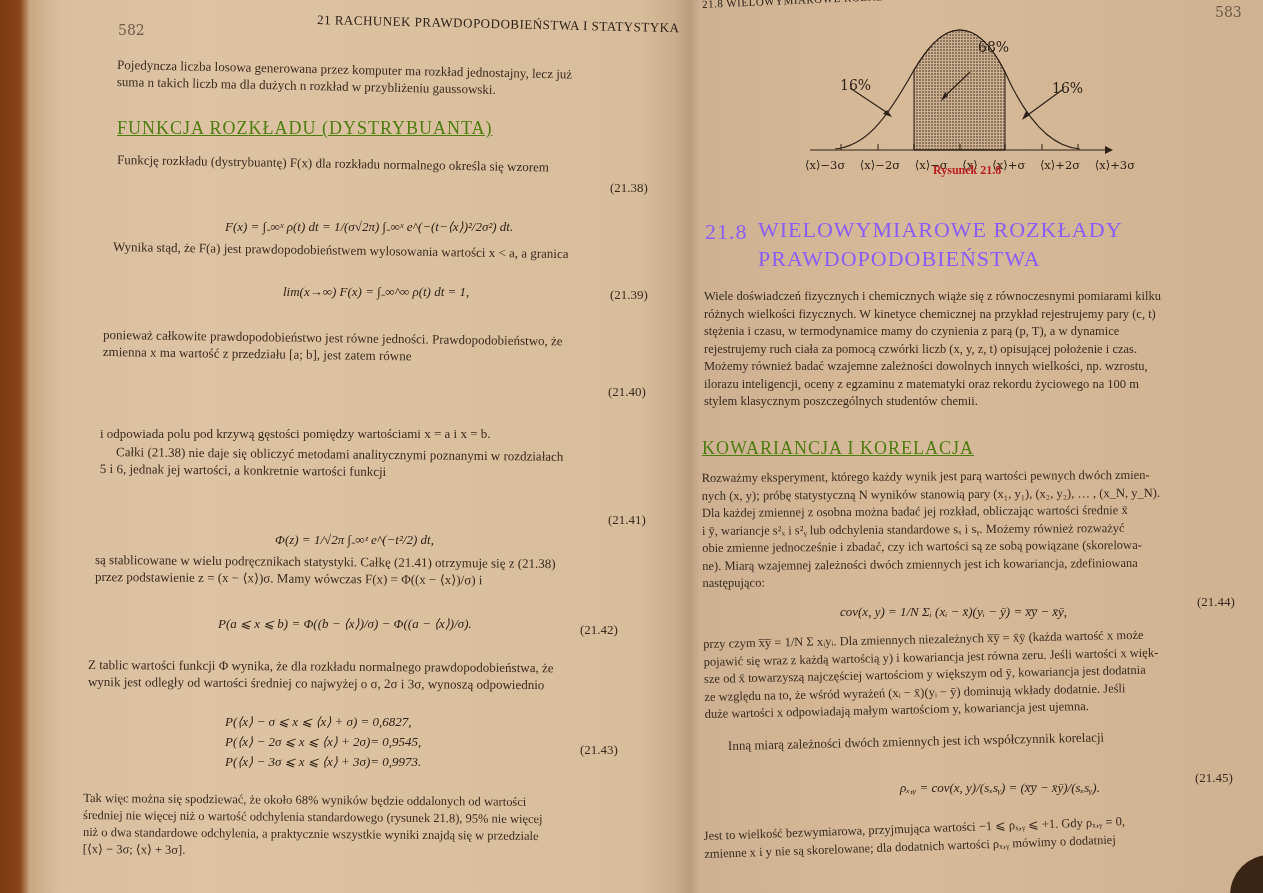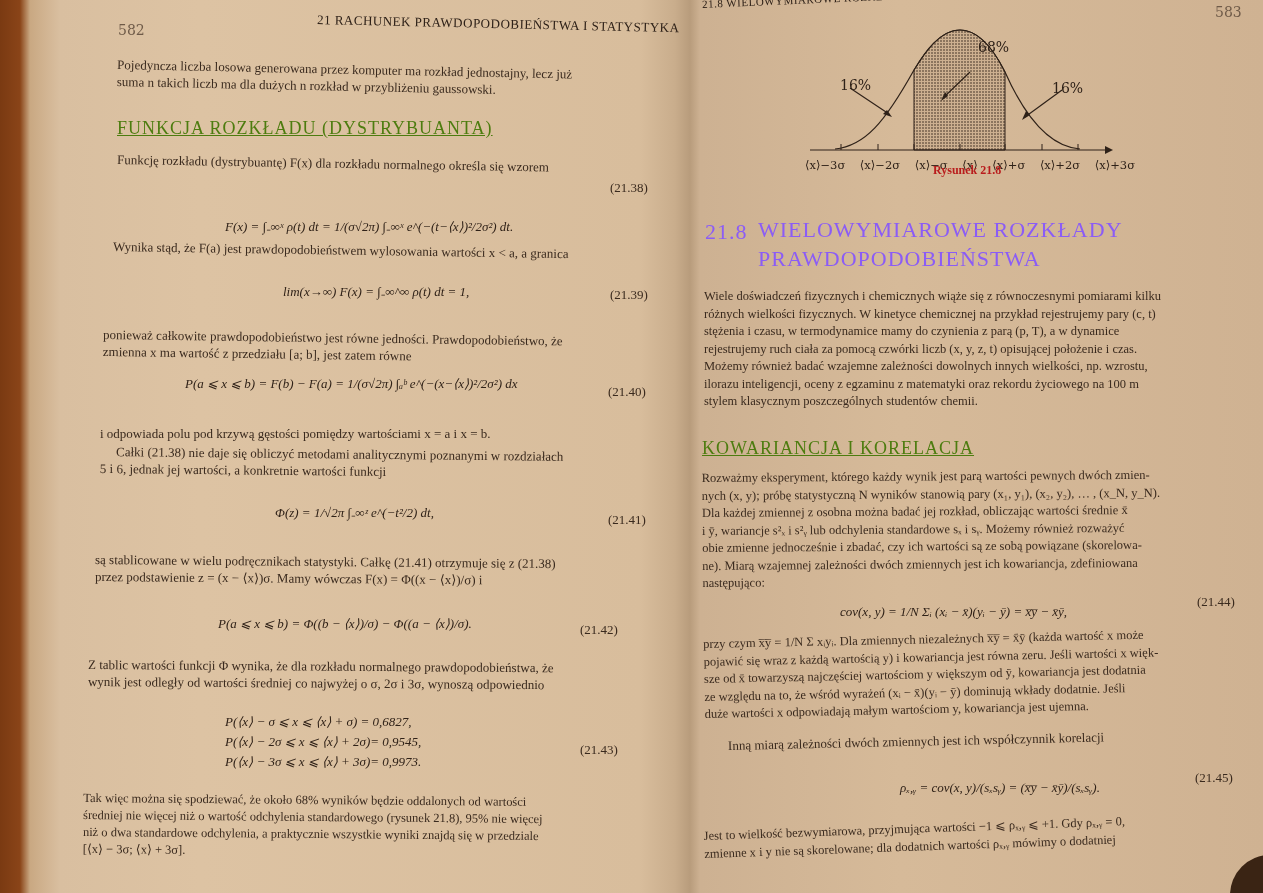--- a/index.html
+++ b/index.html
@@ -44,31 +44,30 @@
   <div class="abs body" style="left:113px;top:238px;transform:rotate(0.9deg);transform-origin:left;">Wynika stąd, że F(a) jest prawdopodobieństwem wylosowania wartości x &lt; a, a granica</div>
 
   <div class="abs eq" style="left:283px;top:282px;">lim(x→∞) F(x) = ∫₋∞^∞ ρ(t) dt = 1,</div>
   <div class="abs eqnum" style="left:610px;top:287px;">(21.39)</div>
 
   <div class="para body" style="left:103px;top:326px;width:580px;transform:rotate(0.8deg);transform-origin:left;">
     <p>ponieważ całkowite prawdopodobieństwo jest równe jedności. Prawdopodobieństwo, że</p>
     <p>zmienna x ma wartość z przedziału [a; b], jest zatem równe</p>
   </div>
 
-  <div class="abs eq" style="left:185px;top:376px;">P(a ⩽ x ⩽ b) = F(b) − F(a) = 1/(σ√2π) ∫ₐᵇ e^(−(x−⟨x⟩)²/2σ²) dx</div>
   <div class="abs eqnum" style="left:608px;top:384px;text-align:center;">(21.40)</div>
 
   <div class="abs body" style="left:100px;top:425px;">i odpowiada polu pod krzywą gęstości pomiędzy wartościami x = a i x = b.</div>
 
   <div class="para body" style="left:100px;top:443px;width:580px;transform:rotate(0.6deg);transform-origin:left;">
     <p class="indent">Całki (21.38) nie daje się obliczyć metodami analitycznymi poznanymi w rozdziałach</p>
     <p>5 i 6, jednak jej wartości, a konkretnie wartości funkcji</p>
   </div>
 
-  <div class="abs eq" style="left:275px;top:503px;">Φ(z) = 1/√2π ∫₋∞ᶻ e^(−t²/2) dt,</div>
+  <div class="abs eq" style="left:275px;top:530px;">Φ(z) = 1/√2π ∫₋∞ᶻ e^(−t²/2) dt,</div>
   <div class="abs eqnum" style="left:608px;top:512px;">(21.41)</div>
 
   <div class="para body" style="left:95px;top:551px;width:580px;transform:rotate(0.5deg);transform-origin:left;">
     <p>są stablicowane w wielu podręcznikach statystyki. Całkę (21.41) otrzymuje się z (21.38)</p>
     <p>przez podstawienie z = (x − ⟨x⟩)σ. Mamy wówczas F(x) = Φ((x − ⟨x⟩)/σ) i</p>
   </div>
 
   <div class="abs eq" style="left:218px;top:616px;">P(a ⩽ x ⩽ b) = Φ((b − ⟨x⟩)/σ) − Φ((a − ⟨x⟩)/σ).</div>
   <div class="abs eqnum" style="left:580px;top:622px;">(21.42)</div>
 

